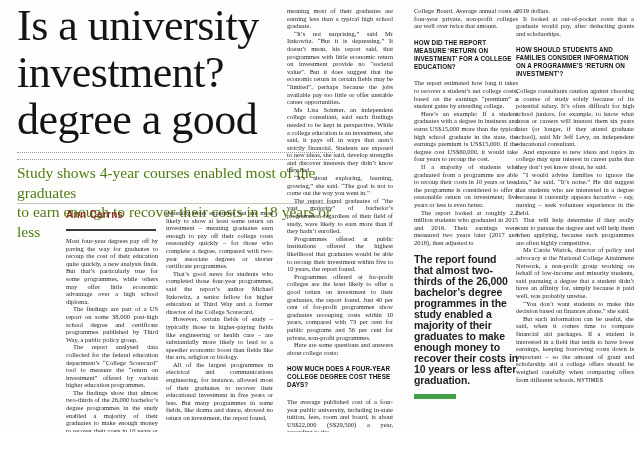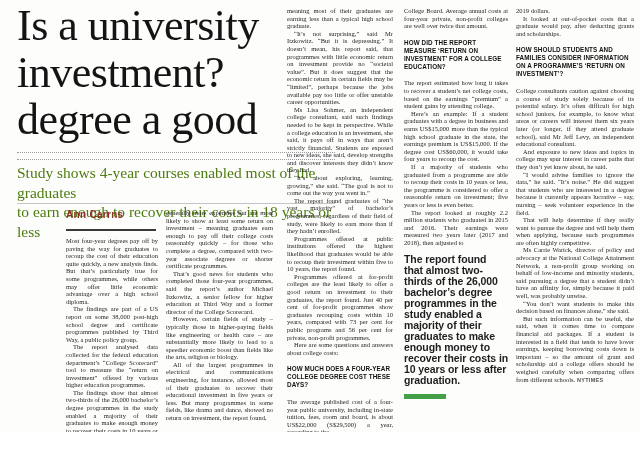--- a/index.html
+++ b/index.html
@@ -38,21 +38,21 @@
   }
   .byline-rule{
     position:absolute;left:66px;top:229px;width:90px;
     border-top:2px solid #3a3a3a;
   }
   
   .col{position:absolute;top:7px;overflow:hidden;}
   #col1{left:66px;top:237px;width:92px;height:213px;}
   #col2{left:166px;top:209px;width:107px;height:241px;}
   #col3{left:287px;width:106px;height:443px;}
-  #col4{left:404px;width:104px;height:443px;}
+  #col4{left:414px;width:104px;height:443px;}
   #col5{left:516px;width:118px;height:443px;}
   .col p{
     margin:0;font-size:6.5px;line-height:7.6px;
     text-align:justify;color:#1e1e1e;
   }
   .col p + p{text-indent:7px;}
   .col h3{
     font-family:"Liberation Sans", sans-serif;
     font-size:6.3px;line-height:7.9px;font-weight:bold;
     color:#121212;margin:9px 0 9px 0;letter-spacing:.1px;

